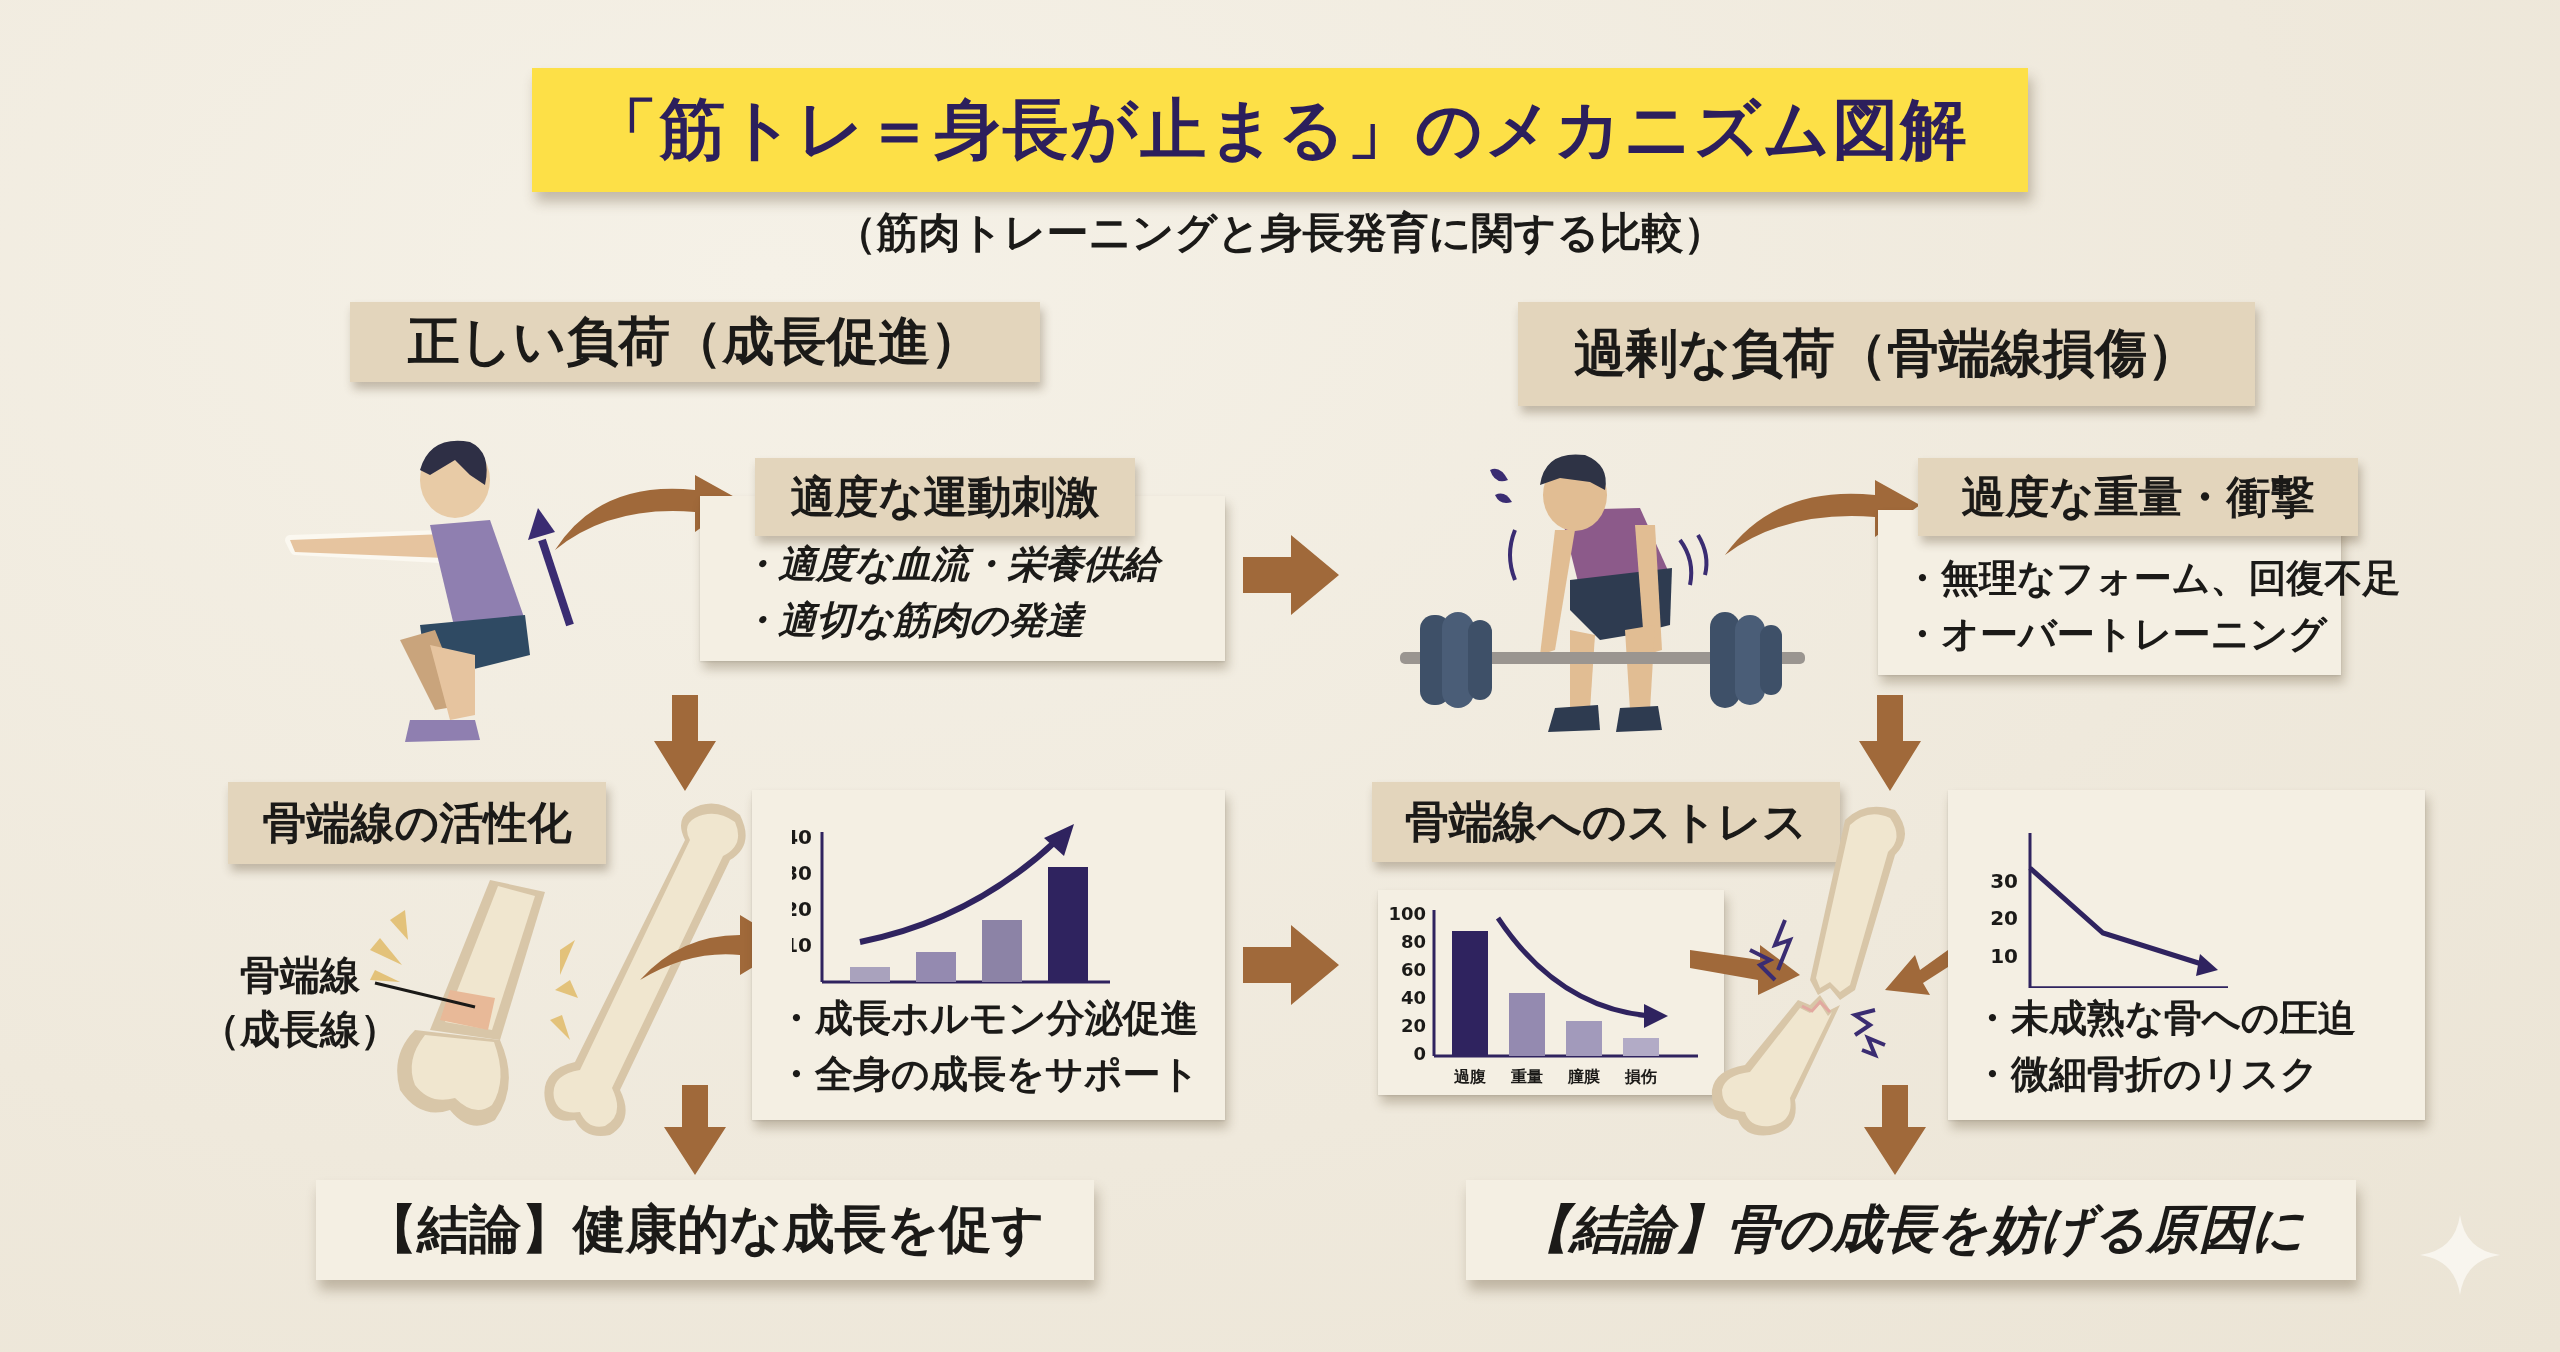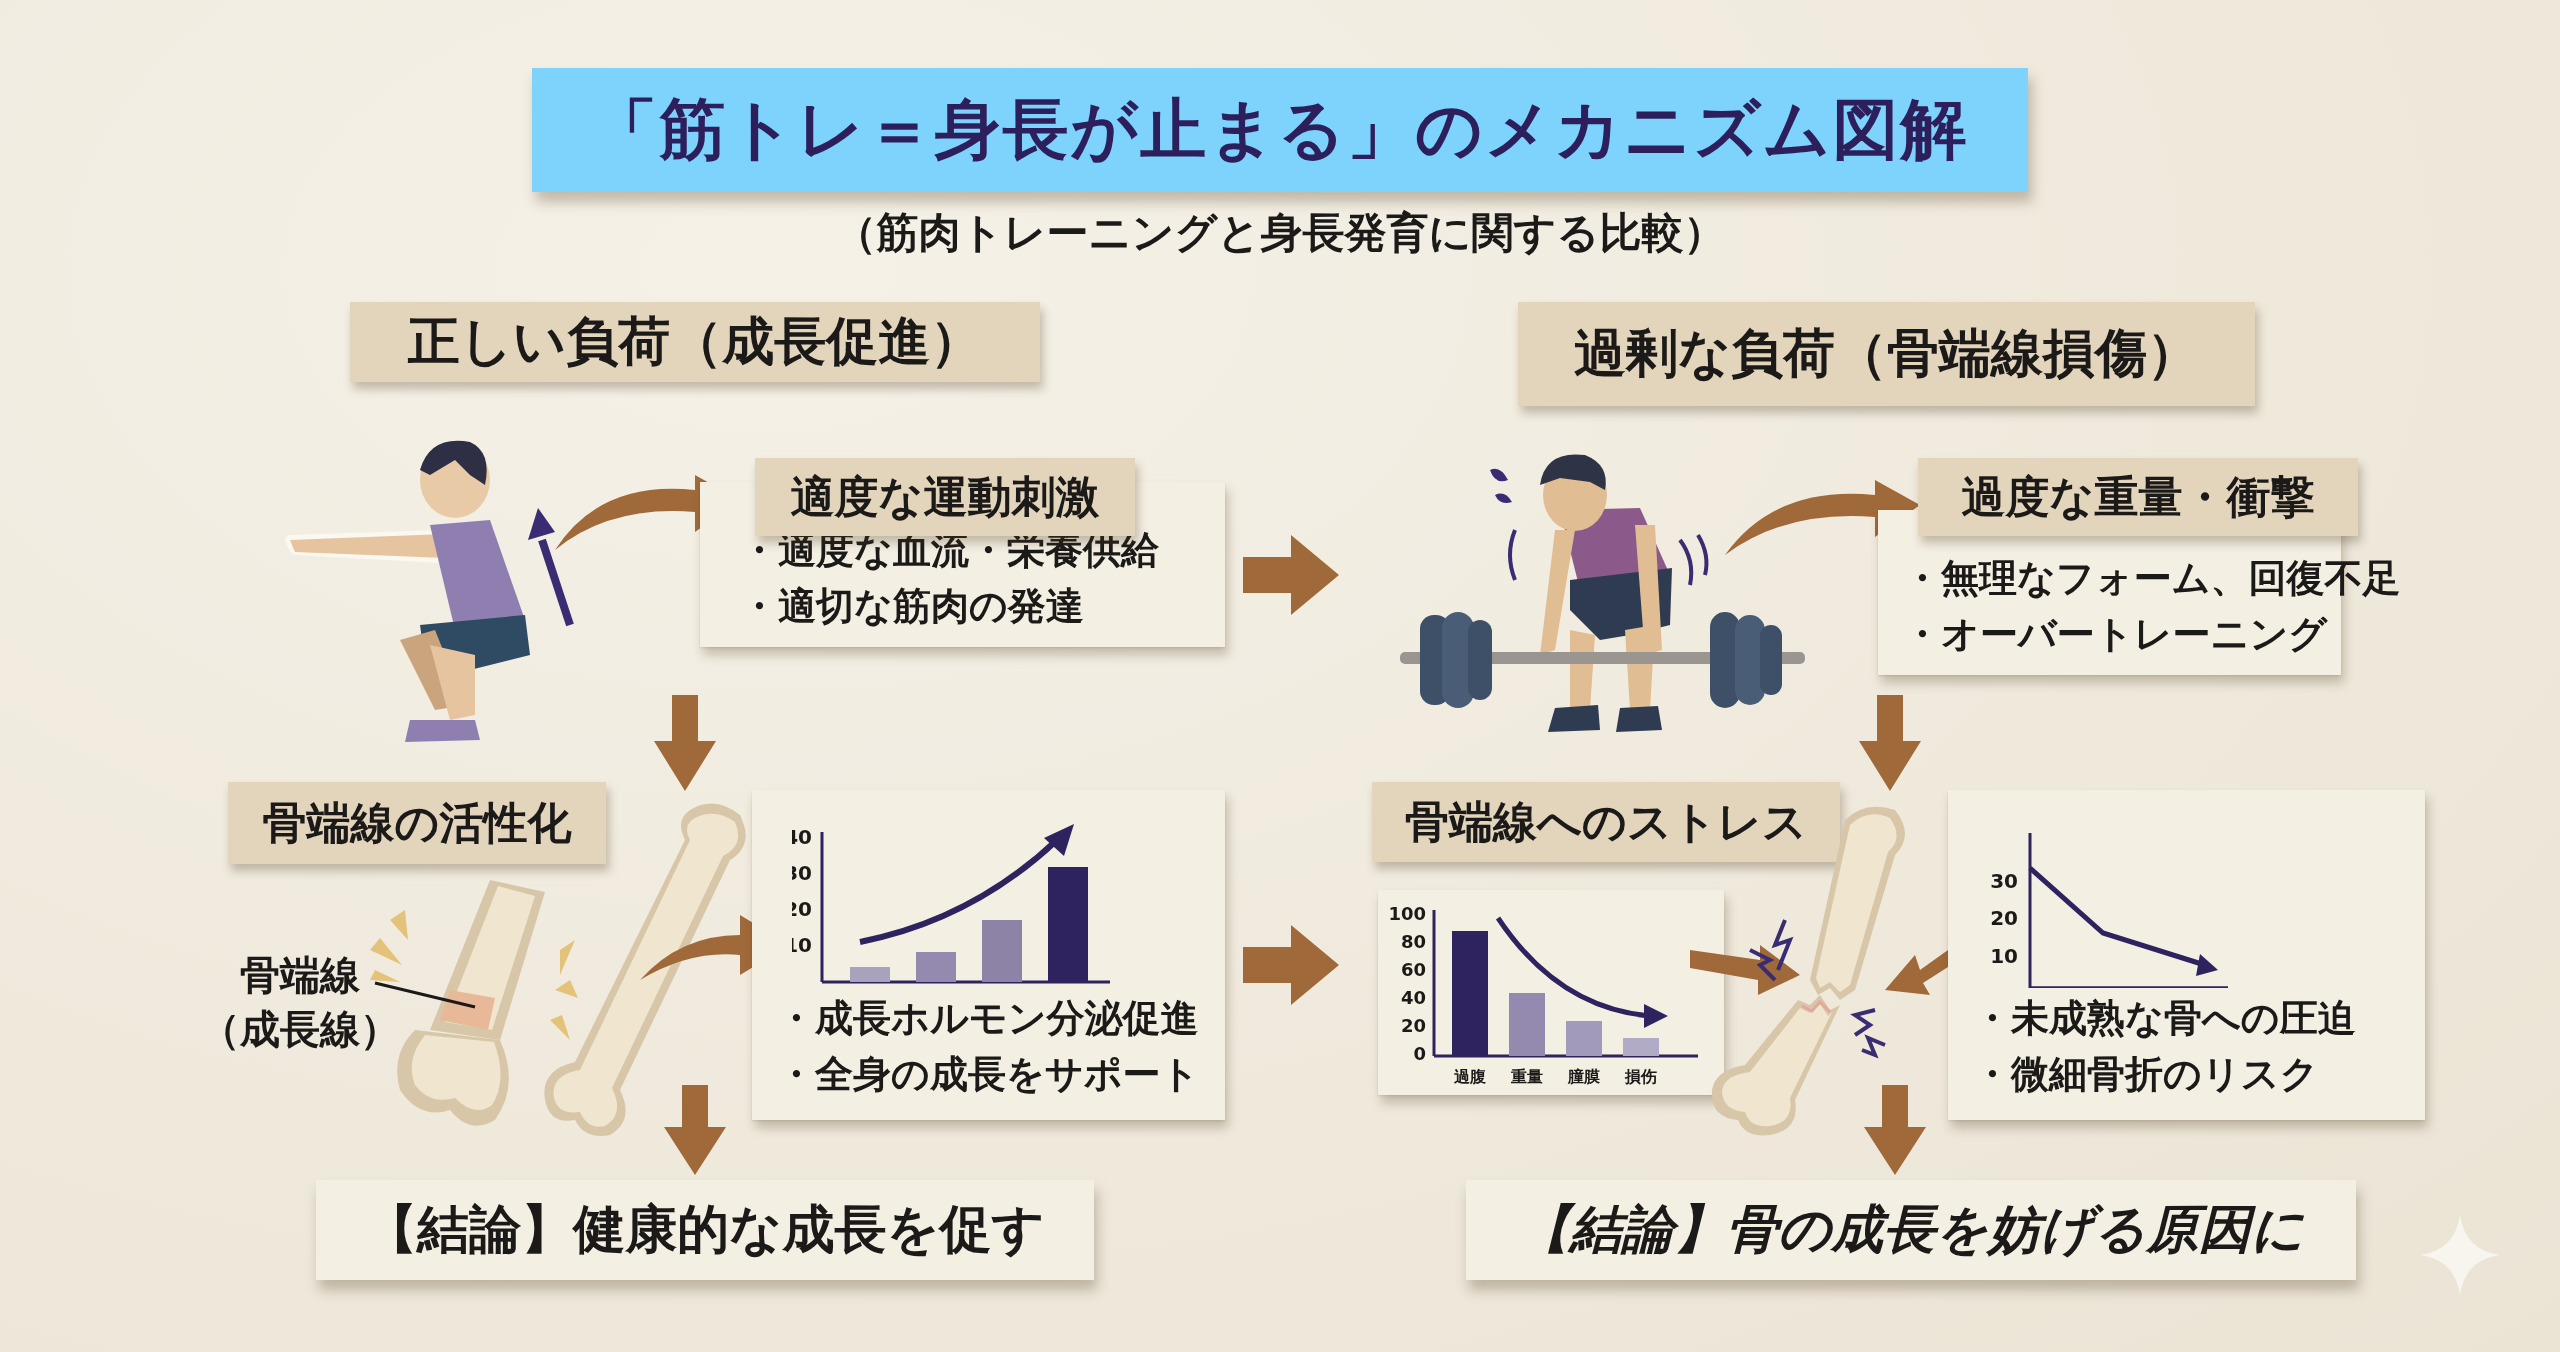--- a/index.html
+++ b/index.html
@@ -16,21 +16,21 @@
     box-shadow: 3px 8px 10px rgba(80,60,30,0.28), 0 1px 2px rgba(0,0,0,0.1);
   }
   .label {
     position:absolute; background:#e3d5bc;
     box-shadow: 3px 7px 9px rgba(80,60,30,0.3);
     display:flex; align-items:center; justify-content:center;
     font-weight:bold; color:#1b1a18; white-space:nowrap;
   }
   .title-box {
     position:absolute; left:532px; top:68px; width:1496px; height:124px;
-    background:#7dd3fc;
+    background:#fde047;
     box-shadow: 4px 10px 12px rgba(80,60,30,0.3);
     display:flex; align-items:center; justify-content:center;
     font-family: "DejaVu Serif", "Liberation Serif", serif;
     font-weight:bold; font-size:66px; color:#2c1f5c; letter-spacing:2px;
   }
   .subtitle {
     position:absolute; left:0; width:2560px; top:205px; text-align:center;
     font-size:42px; font-weight:bold; color:#1b1a18;
   }
   .section { font-size:52px; }
@@ -67,21 +67,21 @@
   <path d="M150 40 Q160 5 200 12 Q222 22 215 55 L200 45 L185 30 L160 45 Z" fill="#2e2f45"></path>
 
   <line x1="300" y1="195" x2="272" y2="110" stroke="#3a2c72" stroke-width="8"></line>
   <polygon points="258,110 285,102 268,78" fill="#3a2c72"></polygon>
 </svg>
 
 <svg class="abs" style="left:550px; top:450px;" width="200" height="110" viewBox="0 0 200 110">
   <path d="M5 100 Q50 30 145 40 L145 25 L190 50 L145 82 L145 62 Q60 55 5 100 Z" fill="#a0693a"></path>
 </svg>
 
-<div class="card" style="left:700px; top:482px; width:525px; height:165px;">
+<div class="card" style="left:700px; top:496px; width:525px; height:165px;font-style:italic;">
   <div class="bullets" style="left:40px; top:40px;">
     <div>・適度な血流・栄養供給</div>
     <div>・適切な筋肉の発達</div>
   </div>
 </div>
 <div class="label sub-label" style="left:755px; top:458px; width:380px; height:78px;">適度な運動刺激</div>
 
 <svg class="abs" style="left:652px; top:695px;" width="66" height="100" viewBox="0 0 66 100">
   <polygon points="20,0 46,0 46,46 64,46 33,96 2,46 20,46" fill="#a0693a"></polygon>
 </svg>

